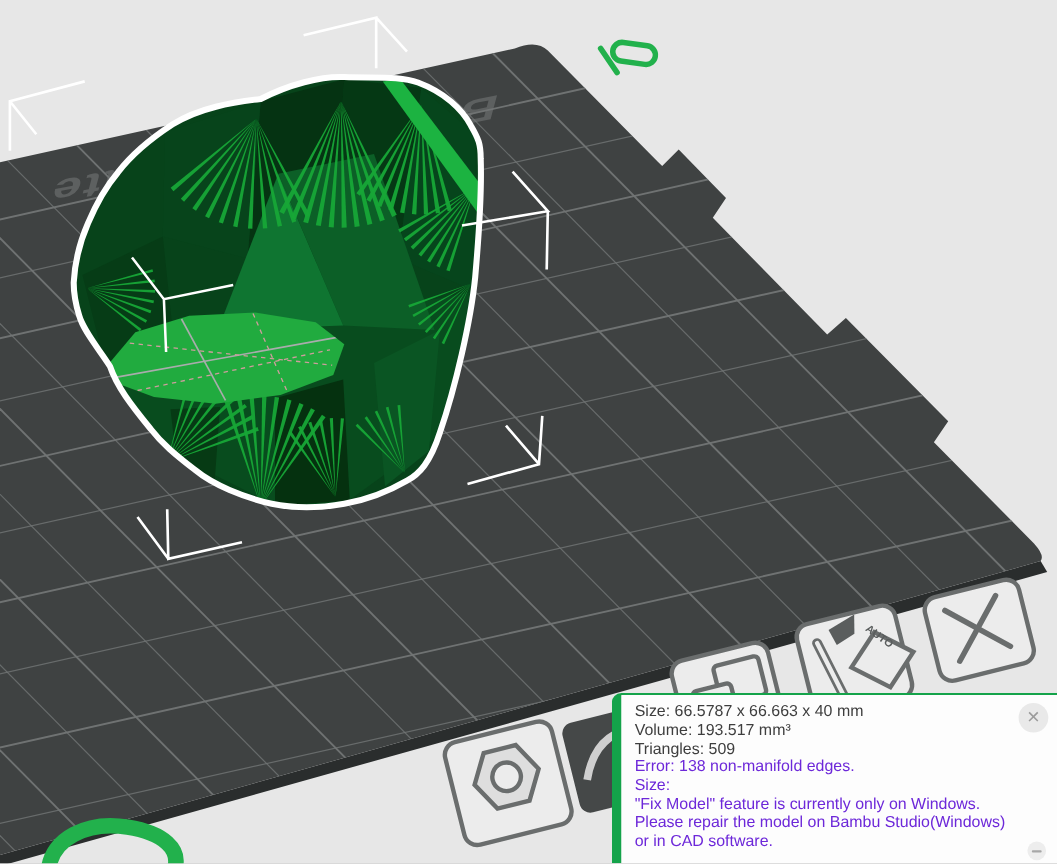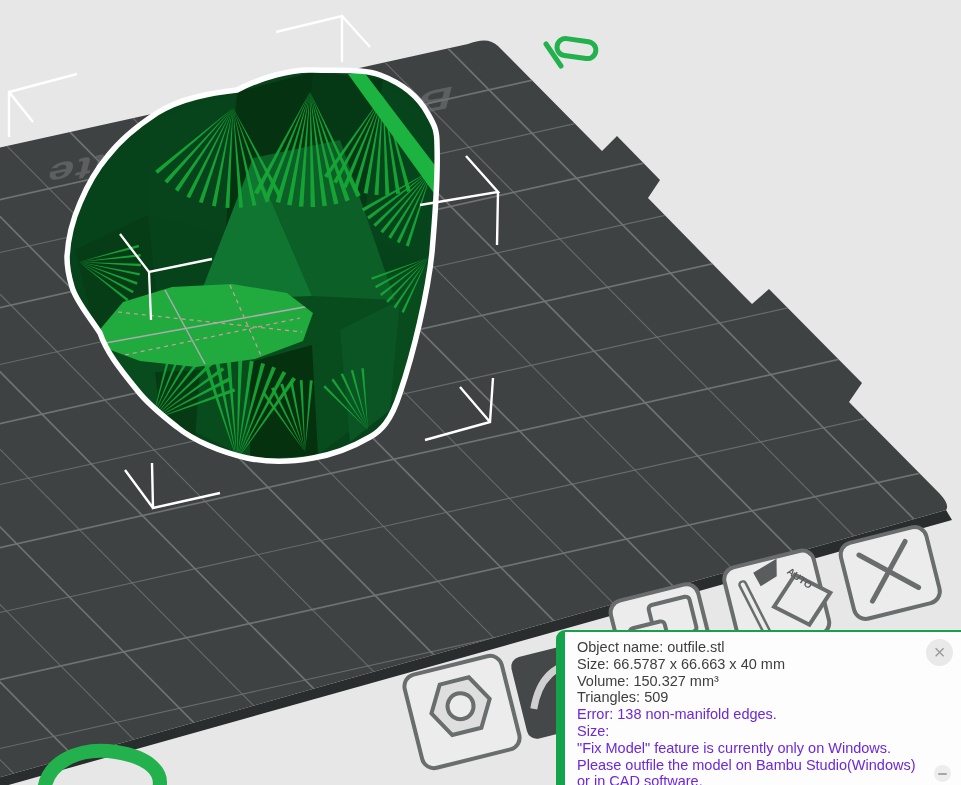--- a/index.html
+++ b/index.html
@@ -246,27 +246,26 @@
 
   <g transform="rotate(-14 890 572)">
     <rect x="846" y="534" width="88" height="78" rx="12" fill="#ececec" stroke="#6a6d6d" stroke-width="4"></rect>
     <path d="M864,548 L914,594 M912,546 L866,596" stroke="#6a6d6d" stroke-width="5" stroke-linecap="round" fill="none"></path>
   </g>
 
   <path d="M 44,792 C 46,762 80,746 116,752 C 148,757 166,772 158,792" stroke="#22b14c" stroke-width="14" fill="none" stroke-linecap="round"></path>
 </svg>
 
 <div class="panel">
-  <div class="line">Object name: outfile.stl</div>
   <div class="line">Size: 66.5787 x 66.663 x 40 mm</div>
-  <div class="line">Volume: 150.327 mm³</div>
+  <div class="line">Volume: 193.517 mm³</div>
   <div class="line">Triangles: 509</div>
   <div class="line err">Error: 138 non-manifold edges.</div>
   <div class="line err">Size:</div>
   <div class="line err">"Fix Model" feature is currently only on Windows.</div>
-  <div class="line err">Please outfile the model on Bambu Studio(Windows)</div>
+  <div class="line err">Please repair the model on Bambu Studio(Windows)</div>
   <div class="line err">or in CAD software.</div>
   <div class="close-btn">×</div>
   <div class="min-btn">
         <i></i>
       </div>
 </div>
 </div>
 
 </body></html>

